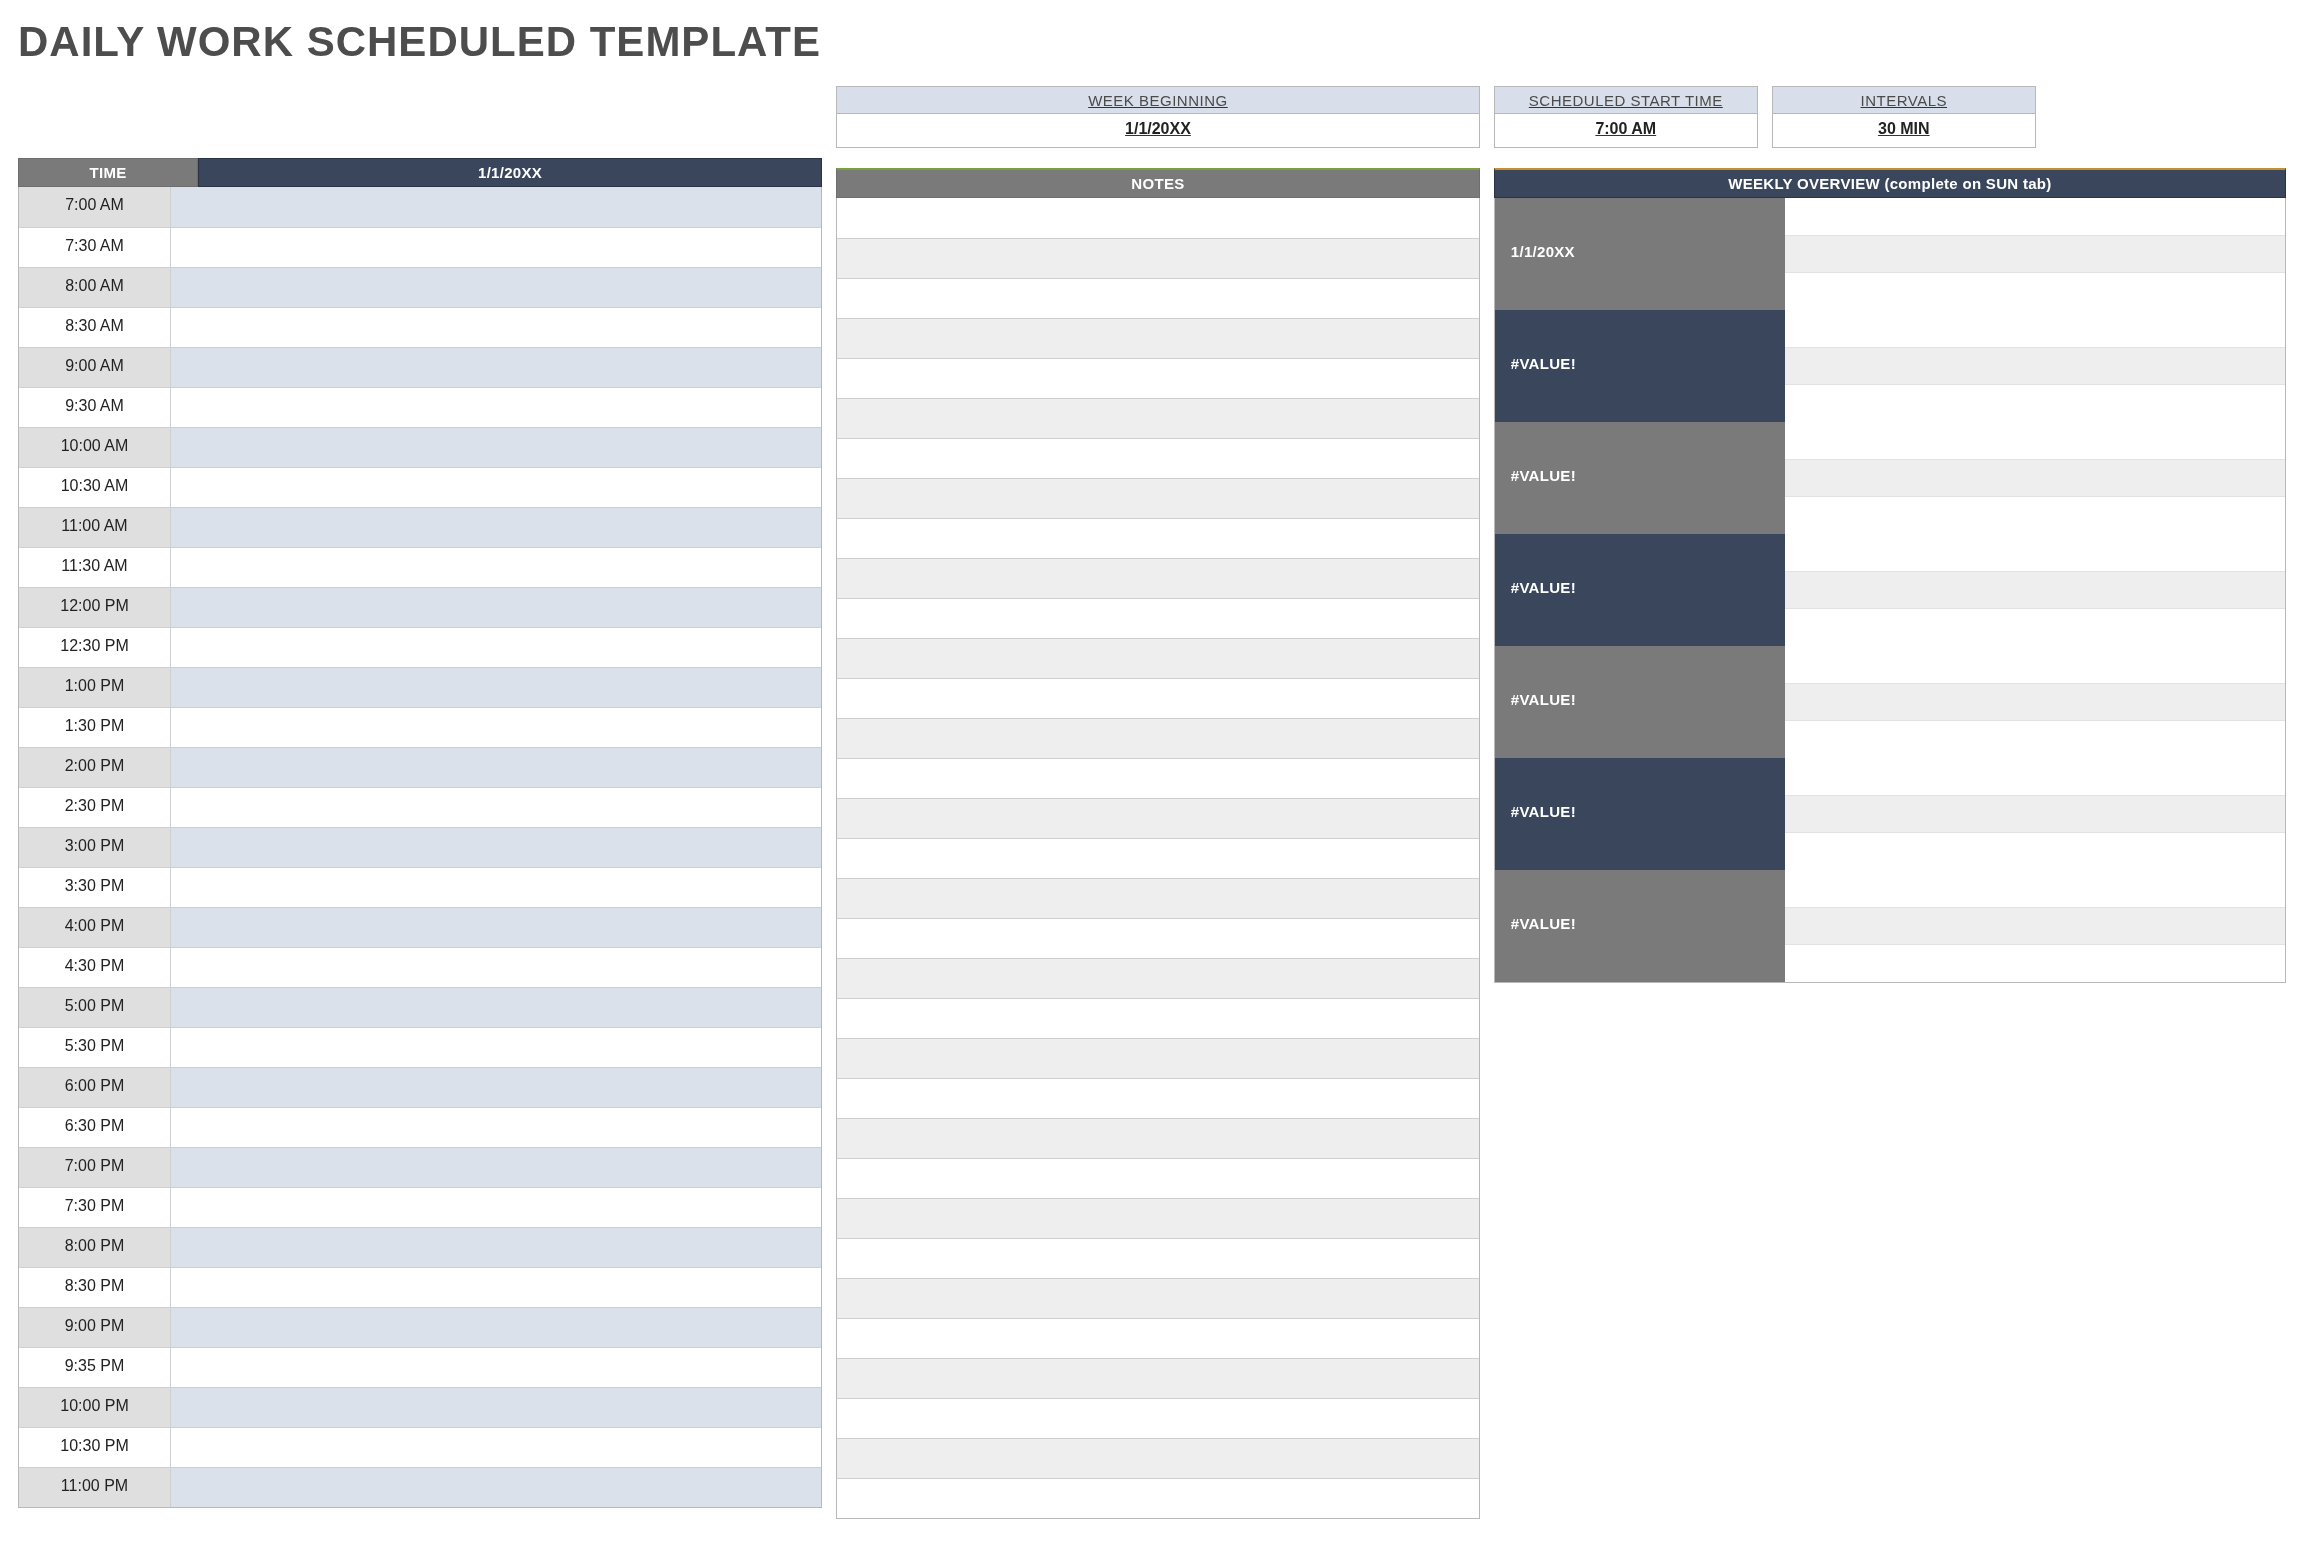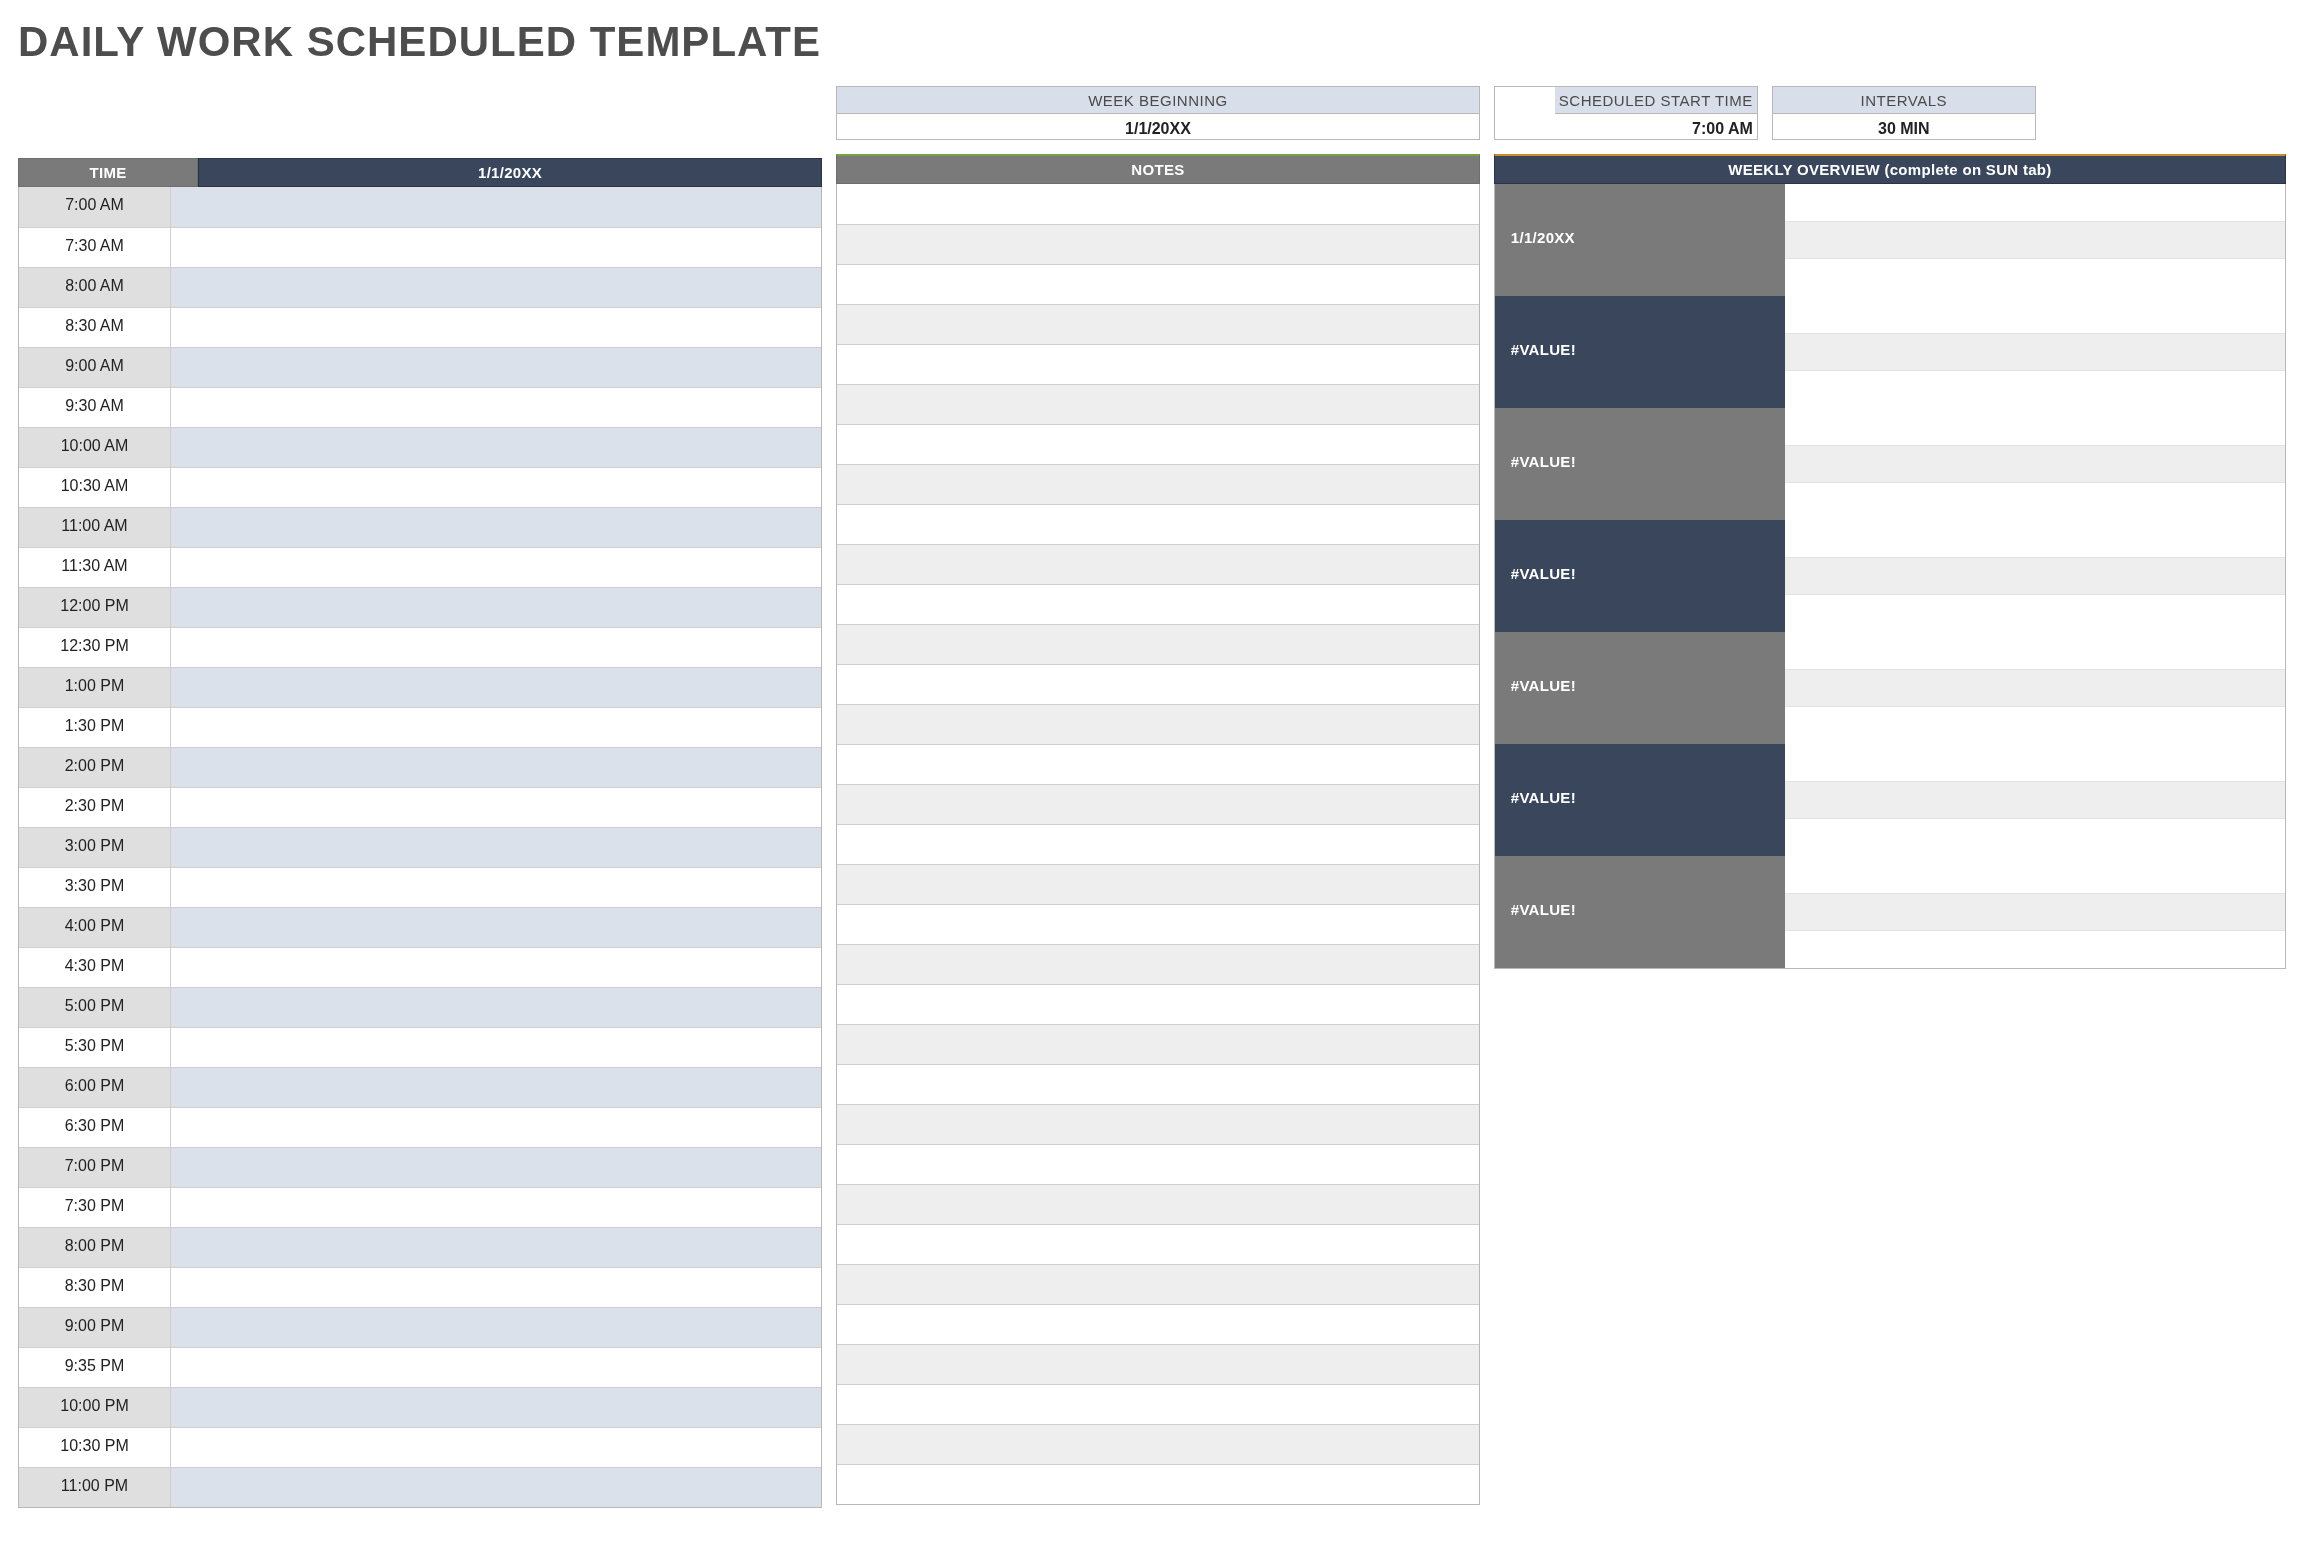--- a/index.html
+++ b/index.html
@@ -20,21 +20,21 @@
   }
   .layout {
     display: flex;
     align-items: flex-start;
   }
   .col-left   { width: 812px; }
   .col-notes  { width: 650px; margin-left: 14px; }
   .col-right  { width: 800px; margin-left: 14px; }
 
   
-  .param-row { display: flex; margin-bottom: 14px; height: 54px; }
+  .param-row { display: flex; margin-bottom: 20px; height: 62px; text-decoration: underline; }
   .param-box {
     display: flex; flex-direction: column;
     border: 1px solid #b8b8b8;
     background: #ffffff;
   }
   .param-label {
     background: #d8dfea;
     color: #4a4a4a;
     font-size: 15px;
     font-weight: 400;
@@ -92,21 +92,21 @@
   .notes-row {
     height: 40px;
     border-top: 1px solid #cfcfcf;
   }
   .notes-row:first-child { border-top: none; }
   .notes-row.shade { background: #eeeeee; }
 
   
   .param-row .spacer { width: 14px; }
   .param-row .pb-week  { flex: 1; }
-  .param-row .pb-start { width: 264px; align-items: flex-end; }
+  .param-row .pb-start { width: 264px; }
   .param-row .pb-int   { width: 264px; }
 
   
   .ov-head { display: flex; border-radius: 13px; }
   .ov-head .dark-header { flex: 1; }
   .ov-body { border: 1px solid #b8b8b8; border-top: none; }
   .ov-block { display: flex; height: 112px; }
   .ov-day {
     width: 290px;
     color: #ffffff;

